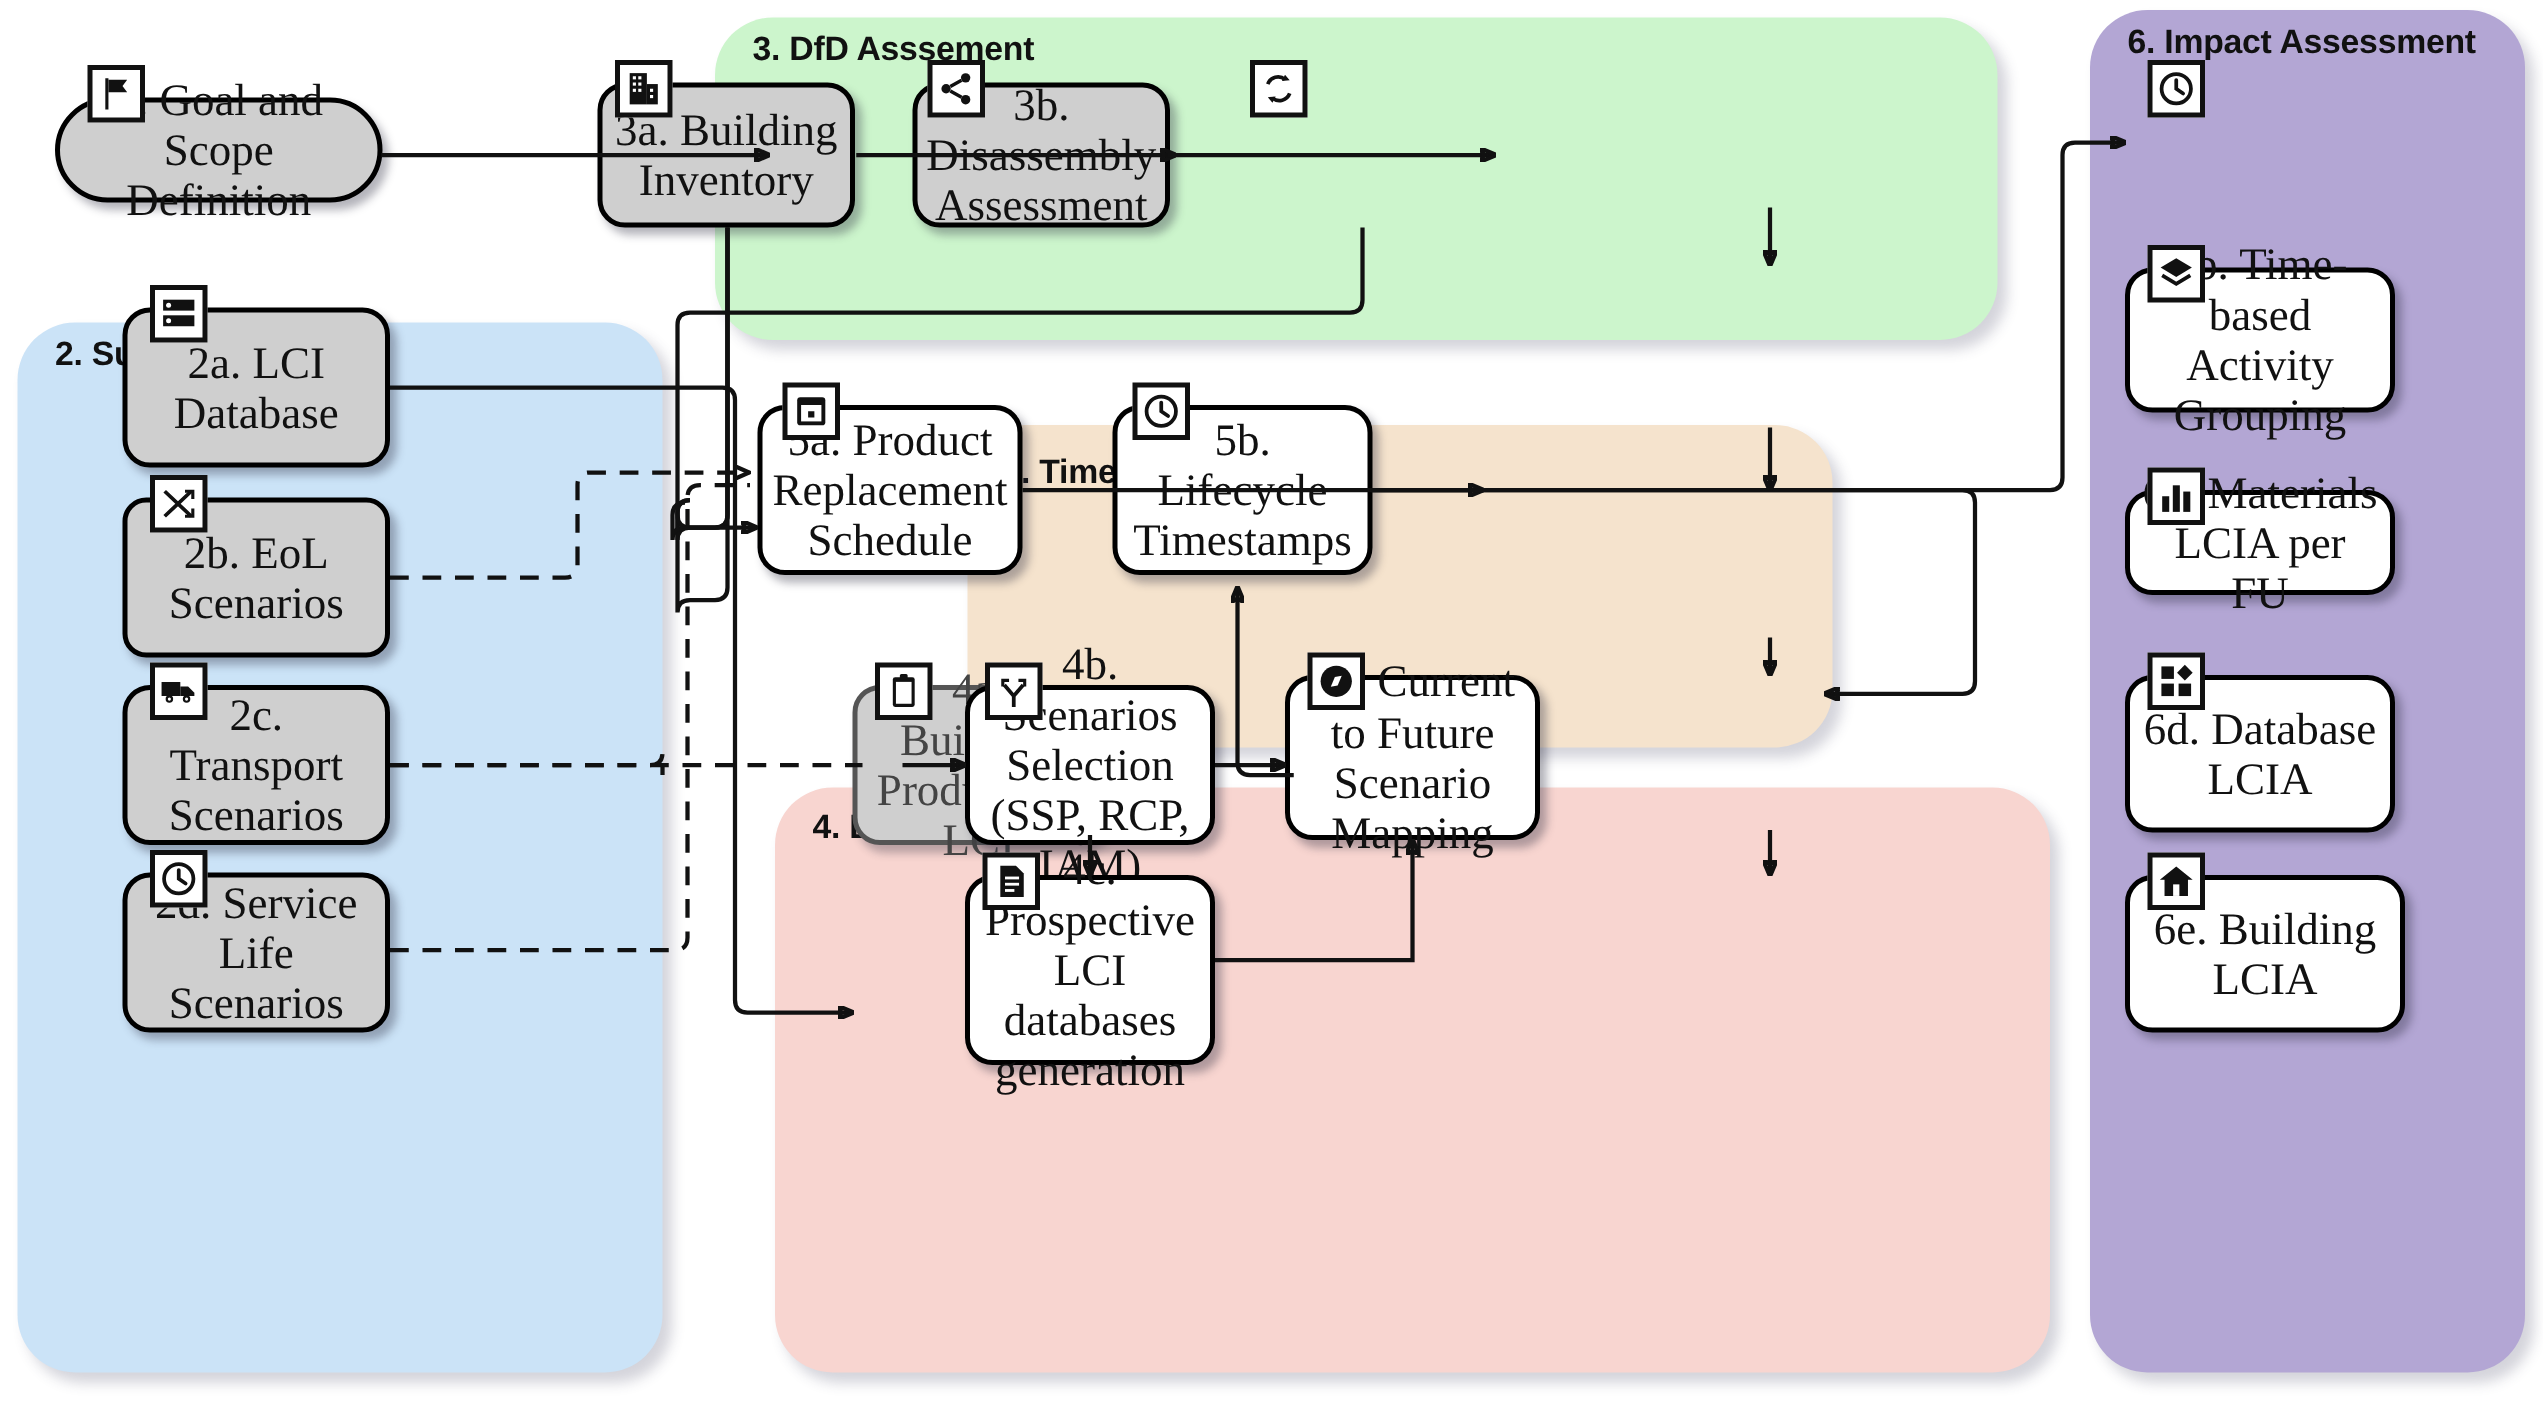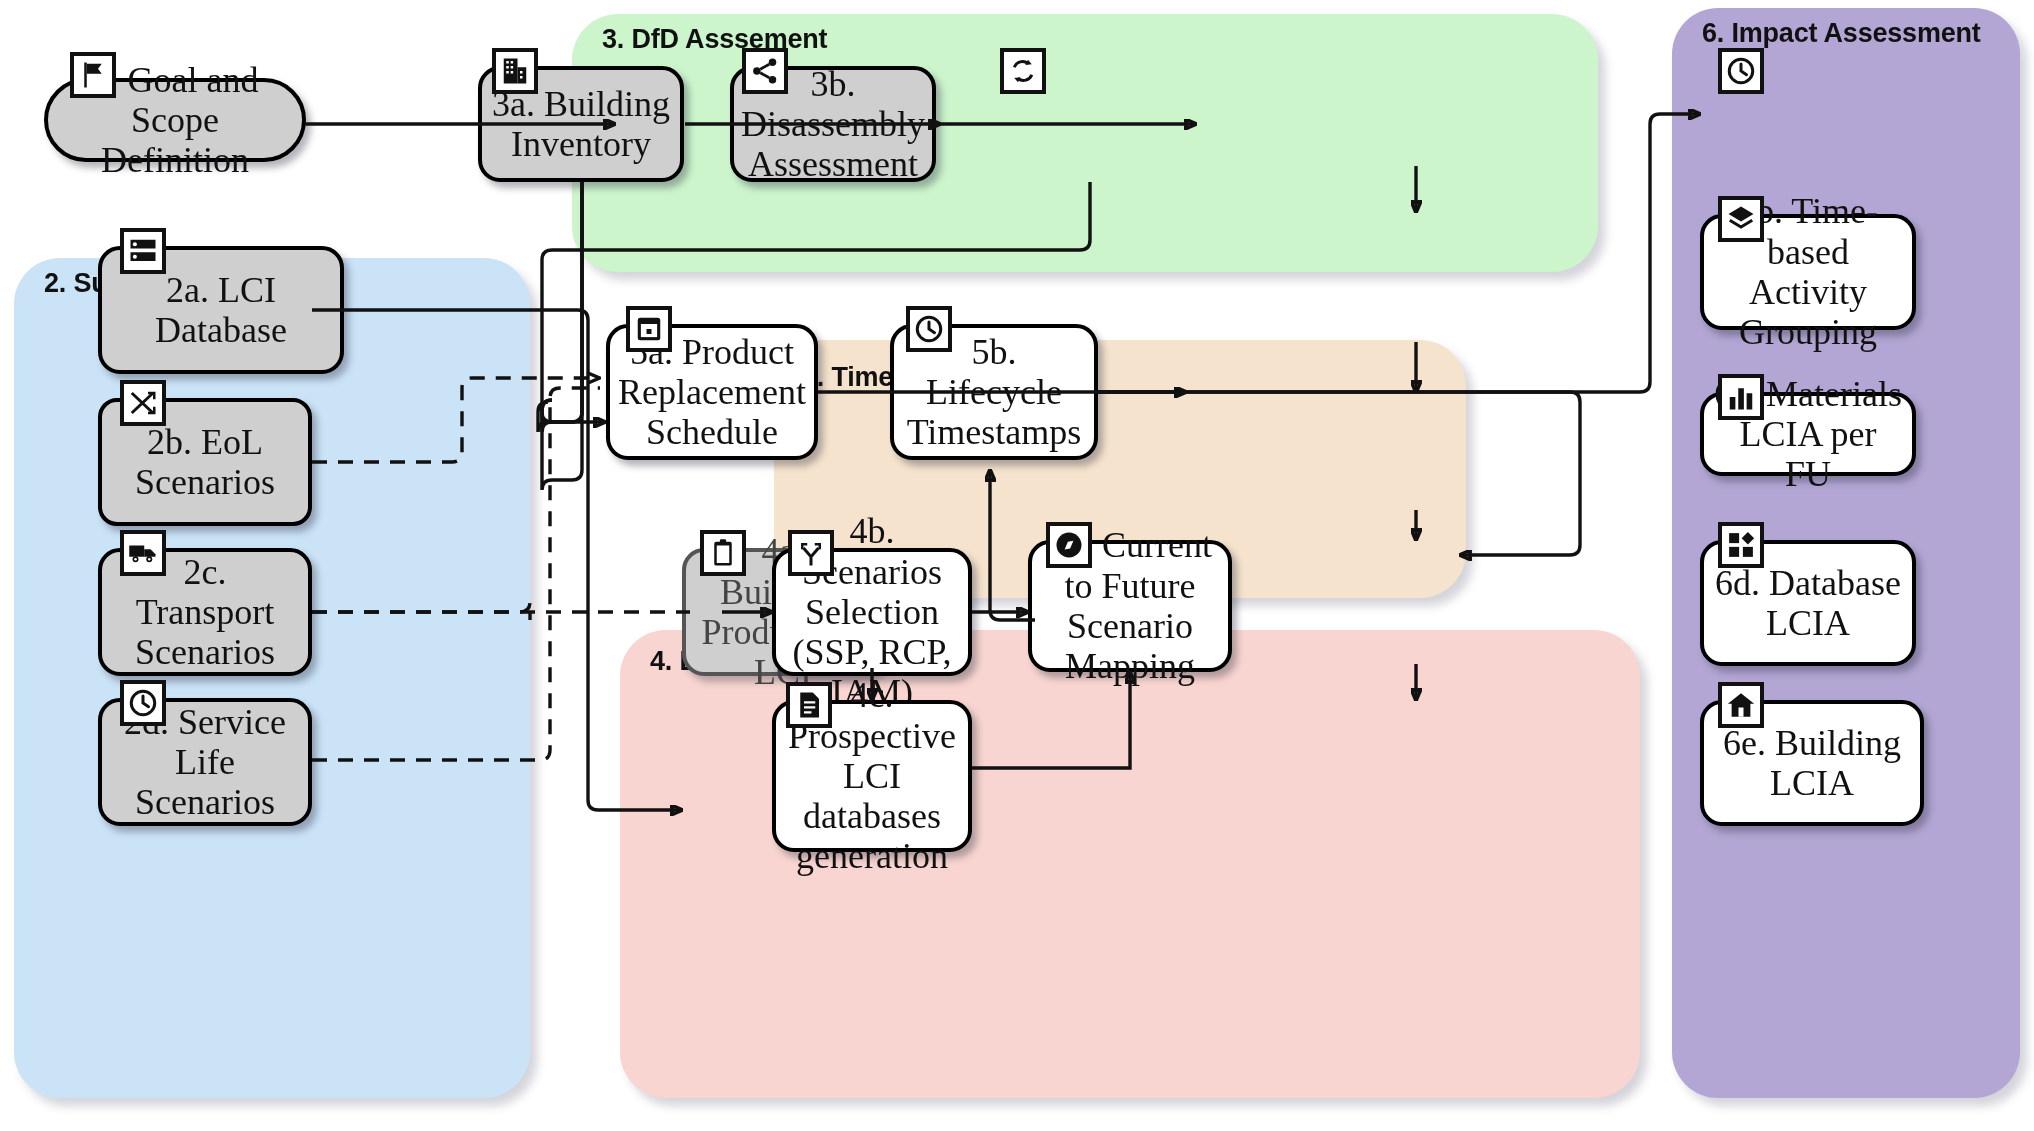--- a/index.html
+++ b/index.html
@@ -127,21 +127,21 @@
   <div class="node gray stadium" style="left:44px;top:78px;width:262px;height:84px;">
     <span class="label">1. Goal and Scope Definition</span>
   </div>
   <div class="badge" style="left:70px;top:52px;">
     <svg viewBox="0 0 24 24">
         <path fill="#111" d="M5 2h2v20H5z"></path>
         <path fill="#111" d="M7 3h12l-3 4 3 4H7z"></path>
       </svg>
   </div>
 
-  <div class="node gray" style="left:98px;top:246px;width:246px;height:128px;justify-content:flex-end;">
+  <div class="node gray" style="left:98px;top:246px;width:214px;height:128px;justify-content:flex-end;">
     <span class="label">2a. LCI Database</span>
   </div>
   <div class="badge" style="left:120px;top:228px;">
     <svg viewBox="0 0 24 24">
         <rect x="2" y="3" width="20" height="7" fill="#111"></rect>
         <rect x="2" y="13" width="20" height="7" fill="#111"></rect>
         <circle cx="5.5" cy="6.5" r="1.6" fill="#fff"></circle>
         <circle cx="5.5" cy="16.5" r="1.6" fill="#fff"></circle>
       </svg>
   </div>

